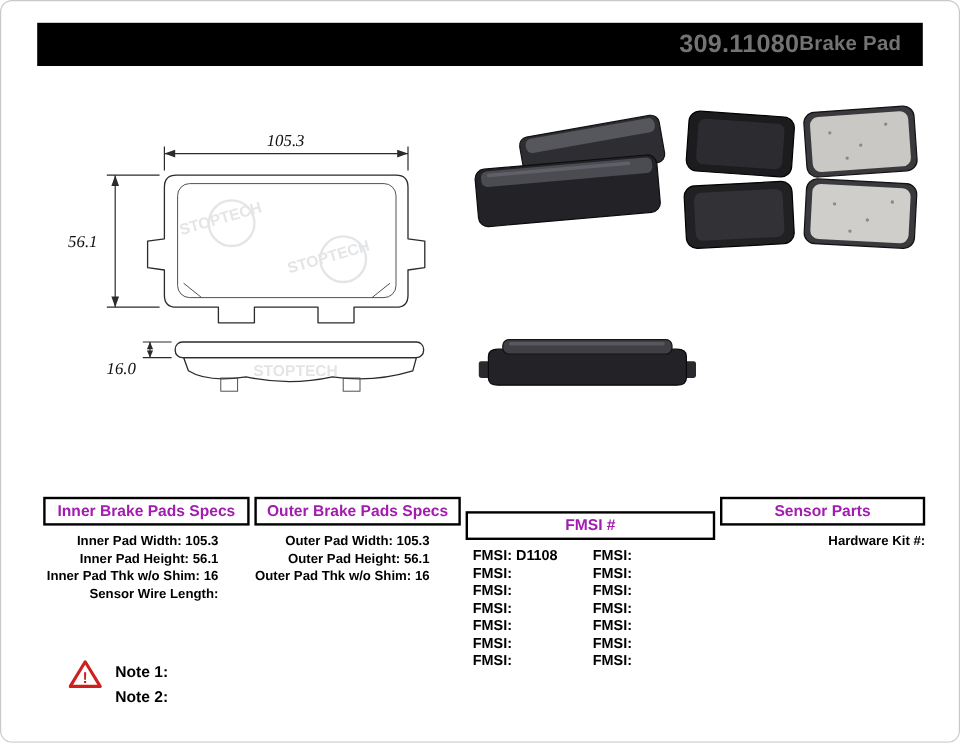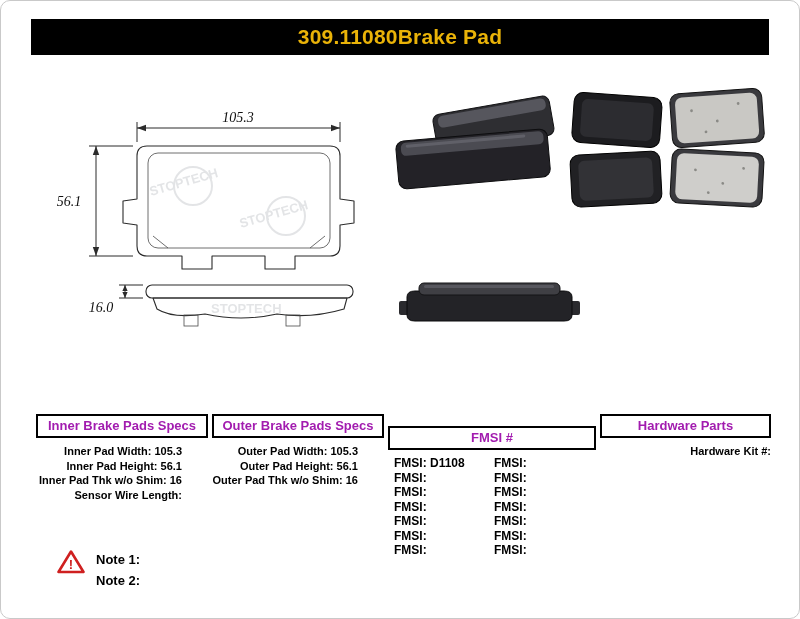--- a/index.html
+++ b/index.html
@@ -3,25 +3,25 @@
 <meta charset="utf-8">
 <style>
   html,body{margin:0;padding:0;background:#fff;}
   .page{
     position:relative;width:800px;height:619px;background:#fff;
     border:1px solid #c9c9c9;border-radius:10px;overflow:hidden;box-sizing:border-box;
     font-family:"Liberation Sans",sans-serif;color:#000;
   }
   
   .topbar{
-    position:absolute;left:30px;right:30px;top:18px;height:36px;background:#000;color:#eab308;
-    display:flex;align-items:center;justify-content:center;padding:0 18px;box-sizing:border-box;
+    position:absolute;left:30px;right:30px;top:18px;height:36px;background:#000;color:#737373;
+    display:flex;align-items:center;justify-content:flex-end;padding:0 18px;box-sizing:border-box;
   }
   .topbar .part{font-size:21px;font-weight:bold;letter-spacing:.2px;}
-  .topbar .prod{font-size:21px;font-weight:bold;letter-spacing:.2px;}
+  .topbar .prod{font-size:17px;font-weight:bold;letter-spacing:.2px;}
 
   
   .draw{position:absolute;}
   .ol{fill:none;stroke:#2b2b2b;stroke-width:1.1;stroke-linejoin:round;}
   .thin{fill:none;stroke:#4a4a4a;stroke-width:.8;}
   .dimline{stroke:#2b2b2b;stroke-width:1;}
   .arrow{fill:#2b2b2b;stroke:none;}
   .dim{font:italic 14px "Liberation Serif",serif;fill:#111;}
   .wm{font:bold 13px "Liberation Sans",sans-serif;fill:#a9aeb4;}
 
@@ -190,21 +190,21 @@
         <div>FMSI:</div>
         <div>FMSI:</div>
         <div>FMSI:</div>
         <div>FMSI:</div>
         <div>FMSI:</div>
       </div>
     </div>
   </div>
 
   <div class="spec-col" style="left:599px;width:171px;">
-    <div class="spec-header">Hardware Parts</div>
+    <div class="spec-header">Sensor Parts</div>
     <div class="related-rows">
       <div>Hardware Kit #:</div>
     </div>
   </div>
 
   <svg class="note-icon" width="28" height="26" viewBox="0 0 28 26">
     <path d="M14,2.5 L26.5,23 L1.5,23 Z" fill="#fff" stroke="#cf2020" stroke-width="2.6" stroke-linejoin="round"></path>
     <text x="14" y="20" text-anchor="middle" font-size="13" font-weight="bold" fill="#cf2020" font-family="Liberation Sans, sans-serif">!</text>
   </svg>
   <div class="note-text n1">Note 1:</div>

